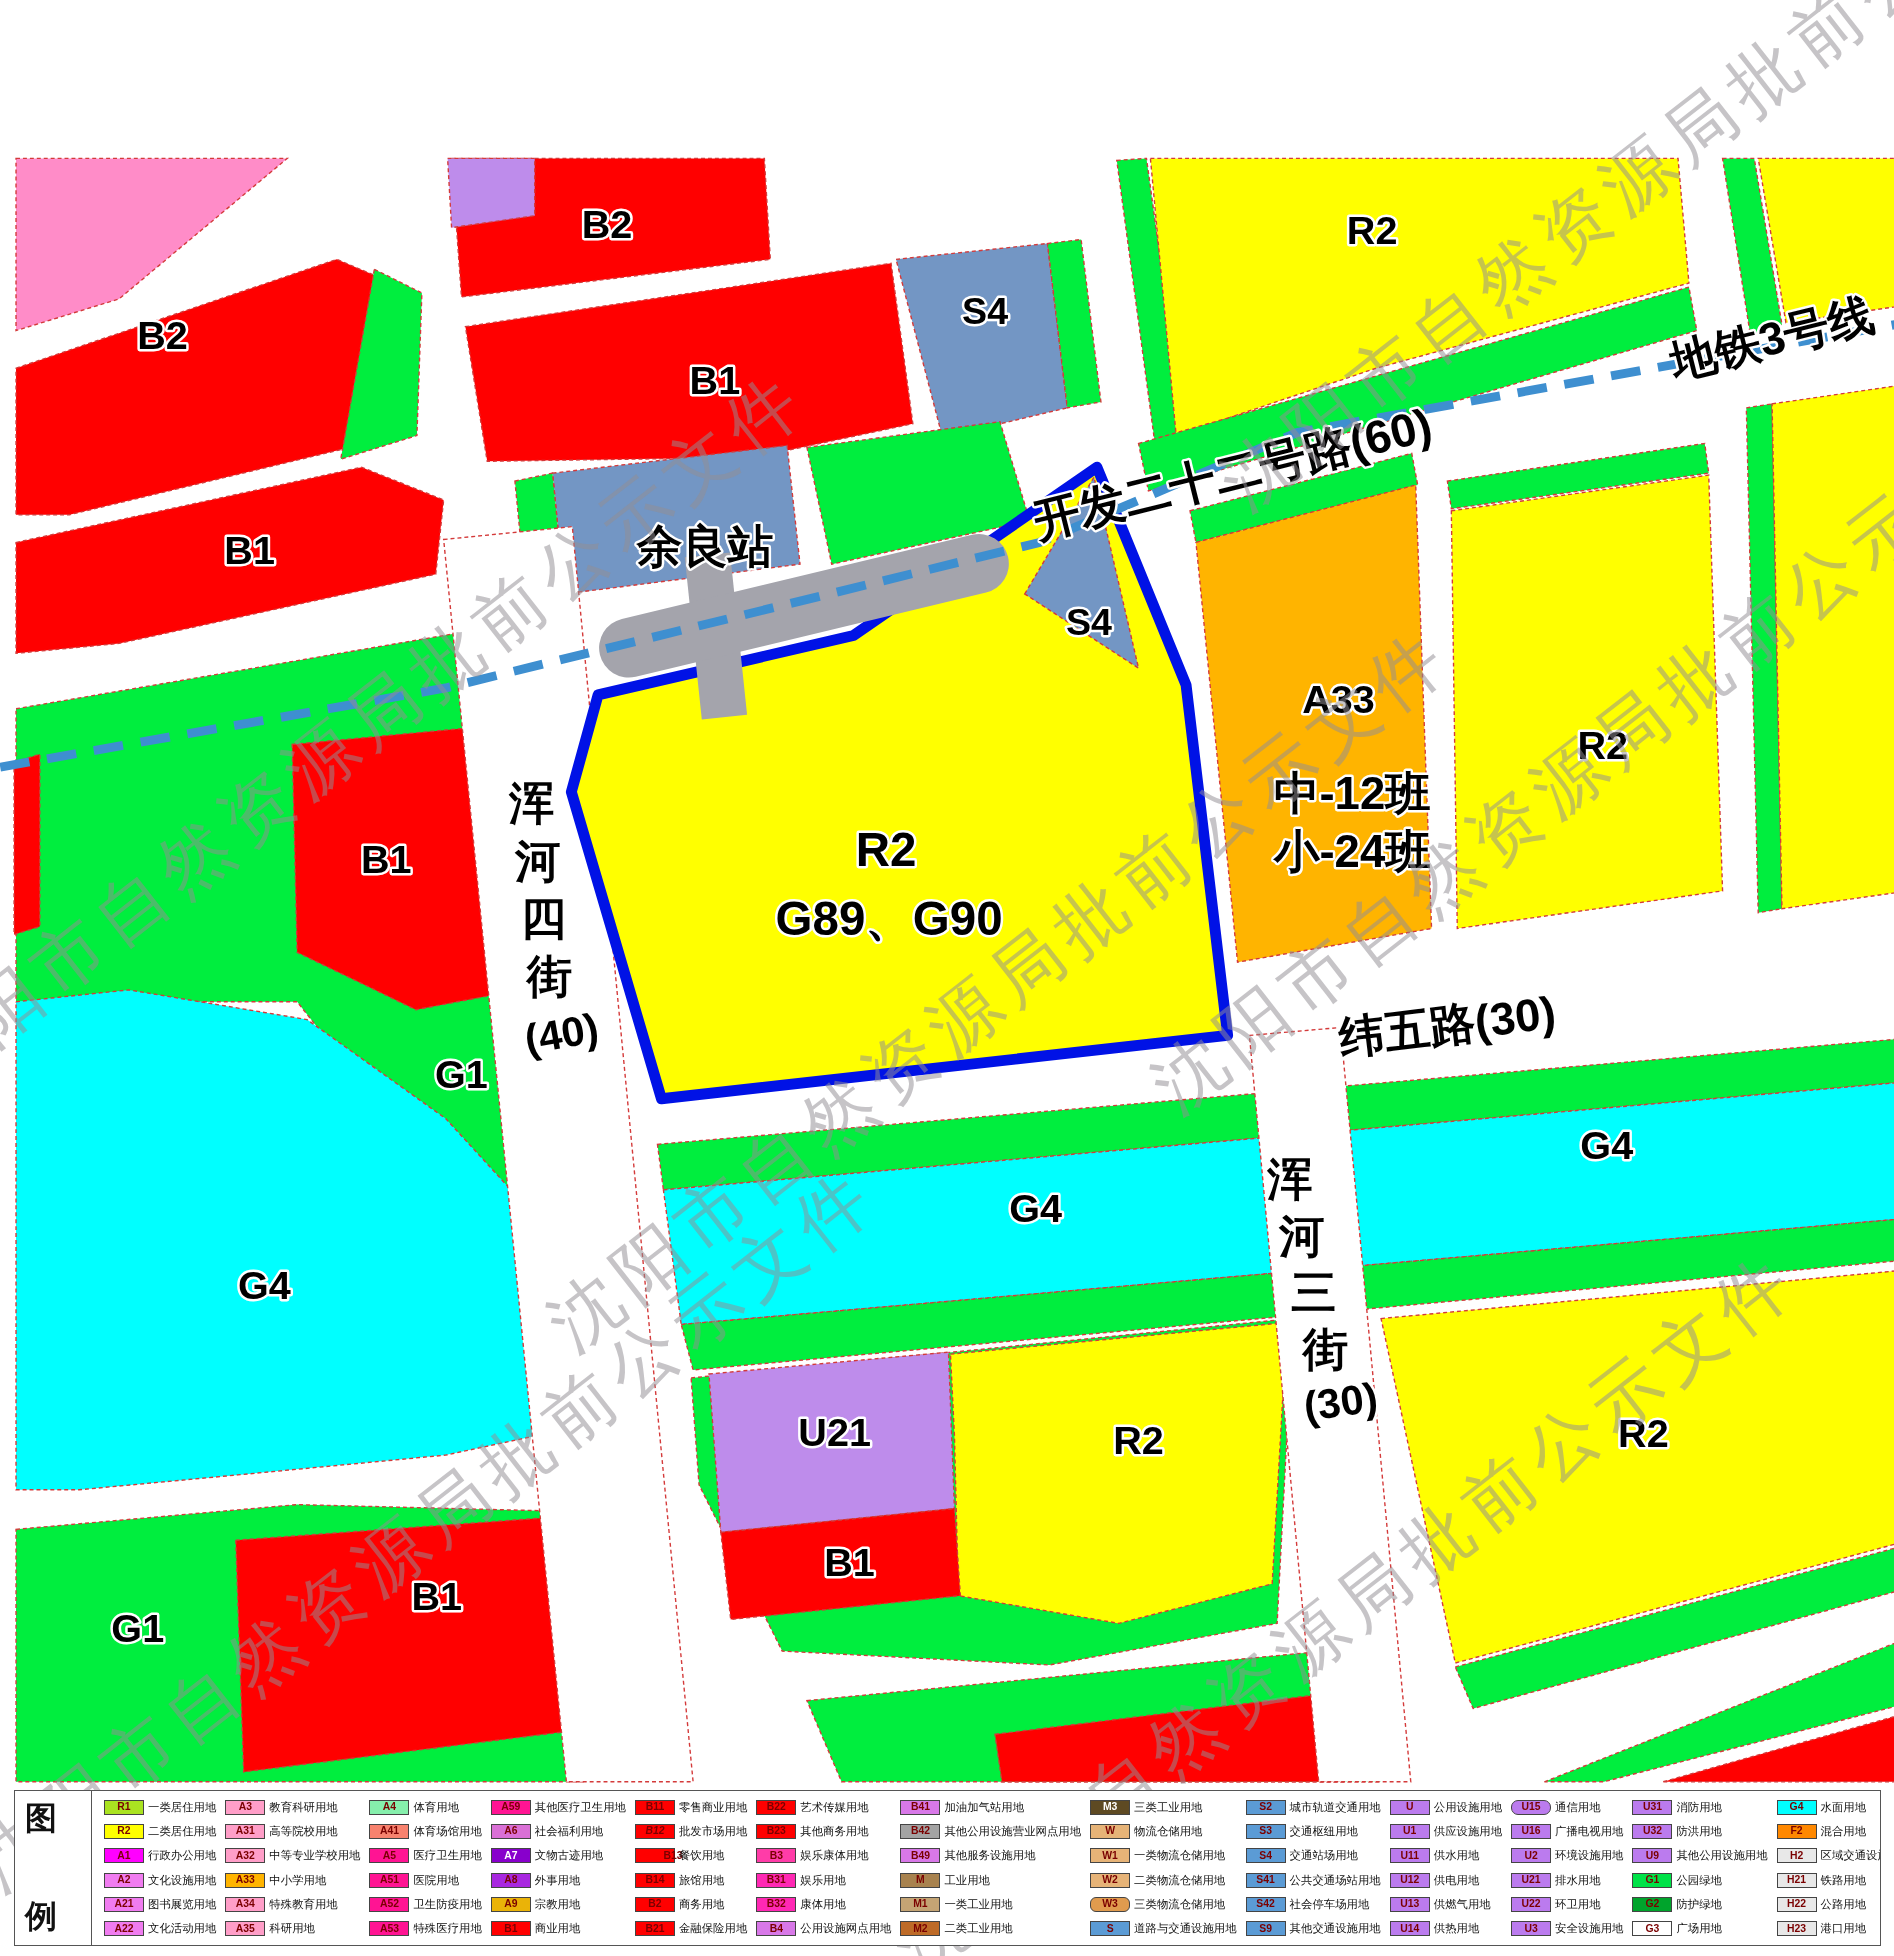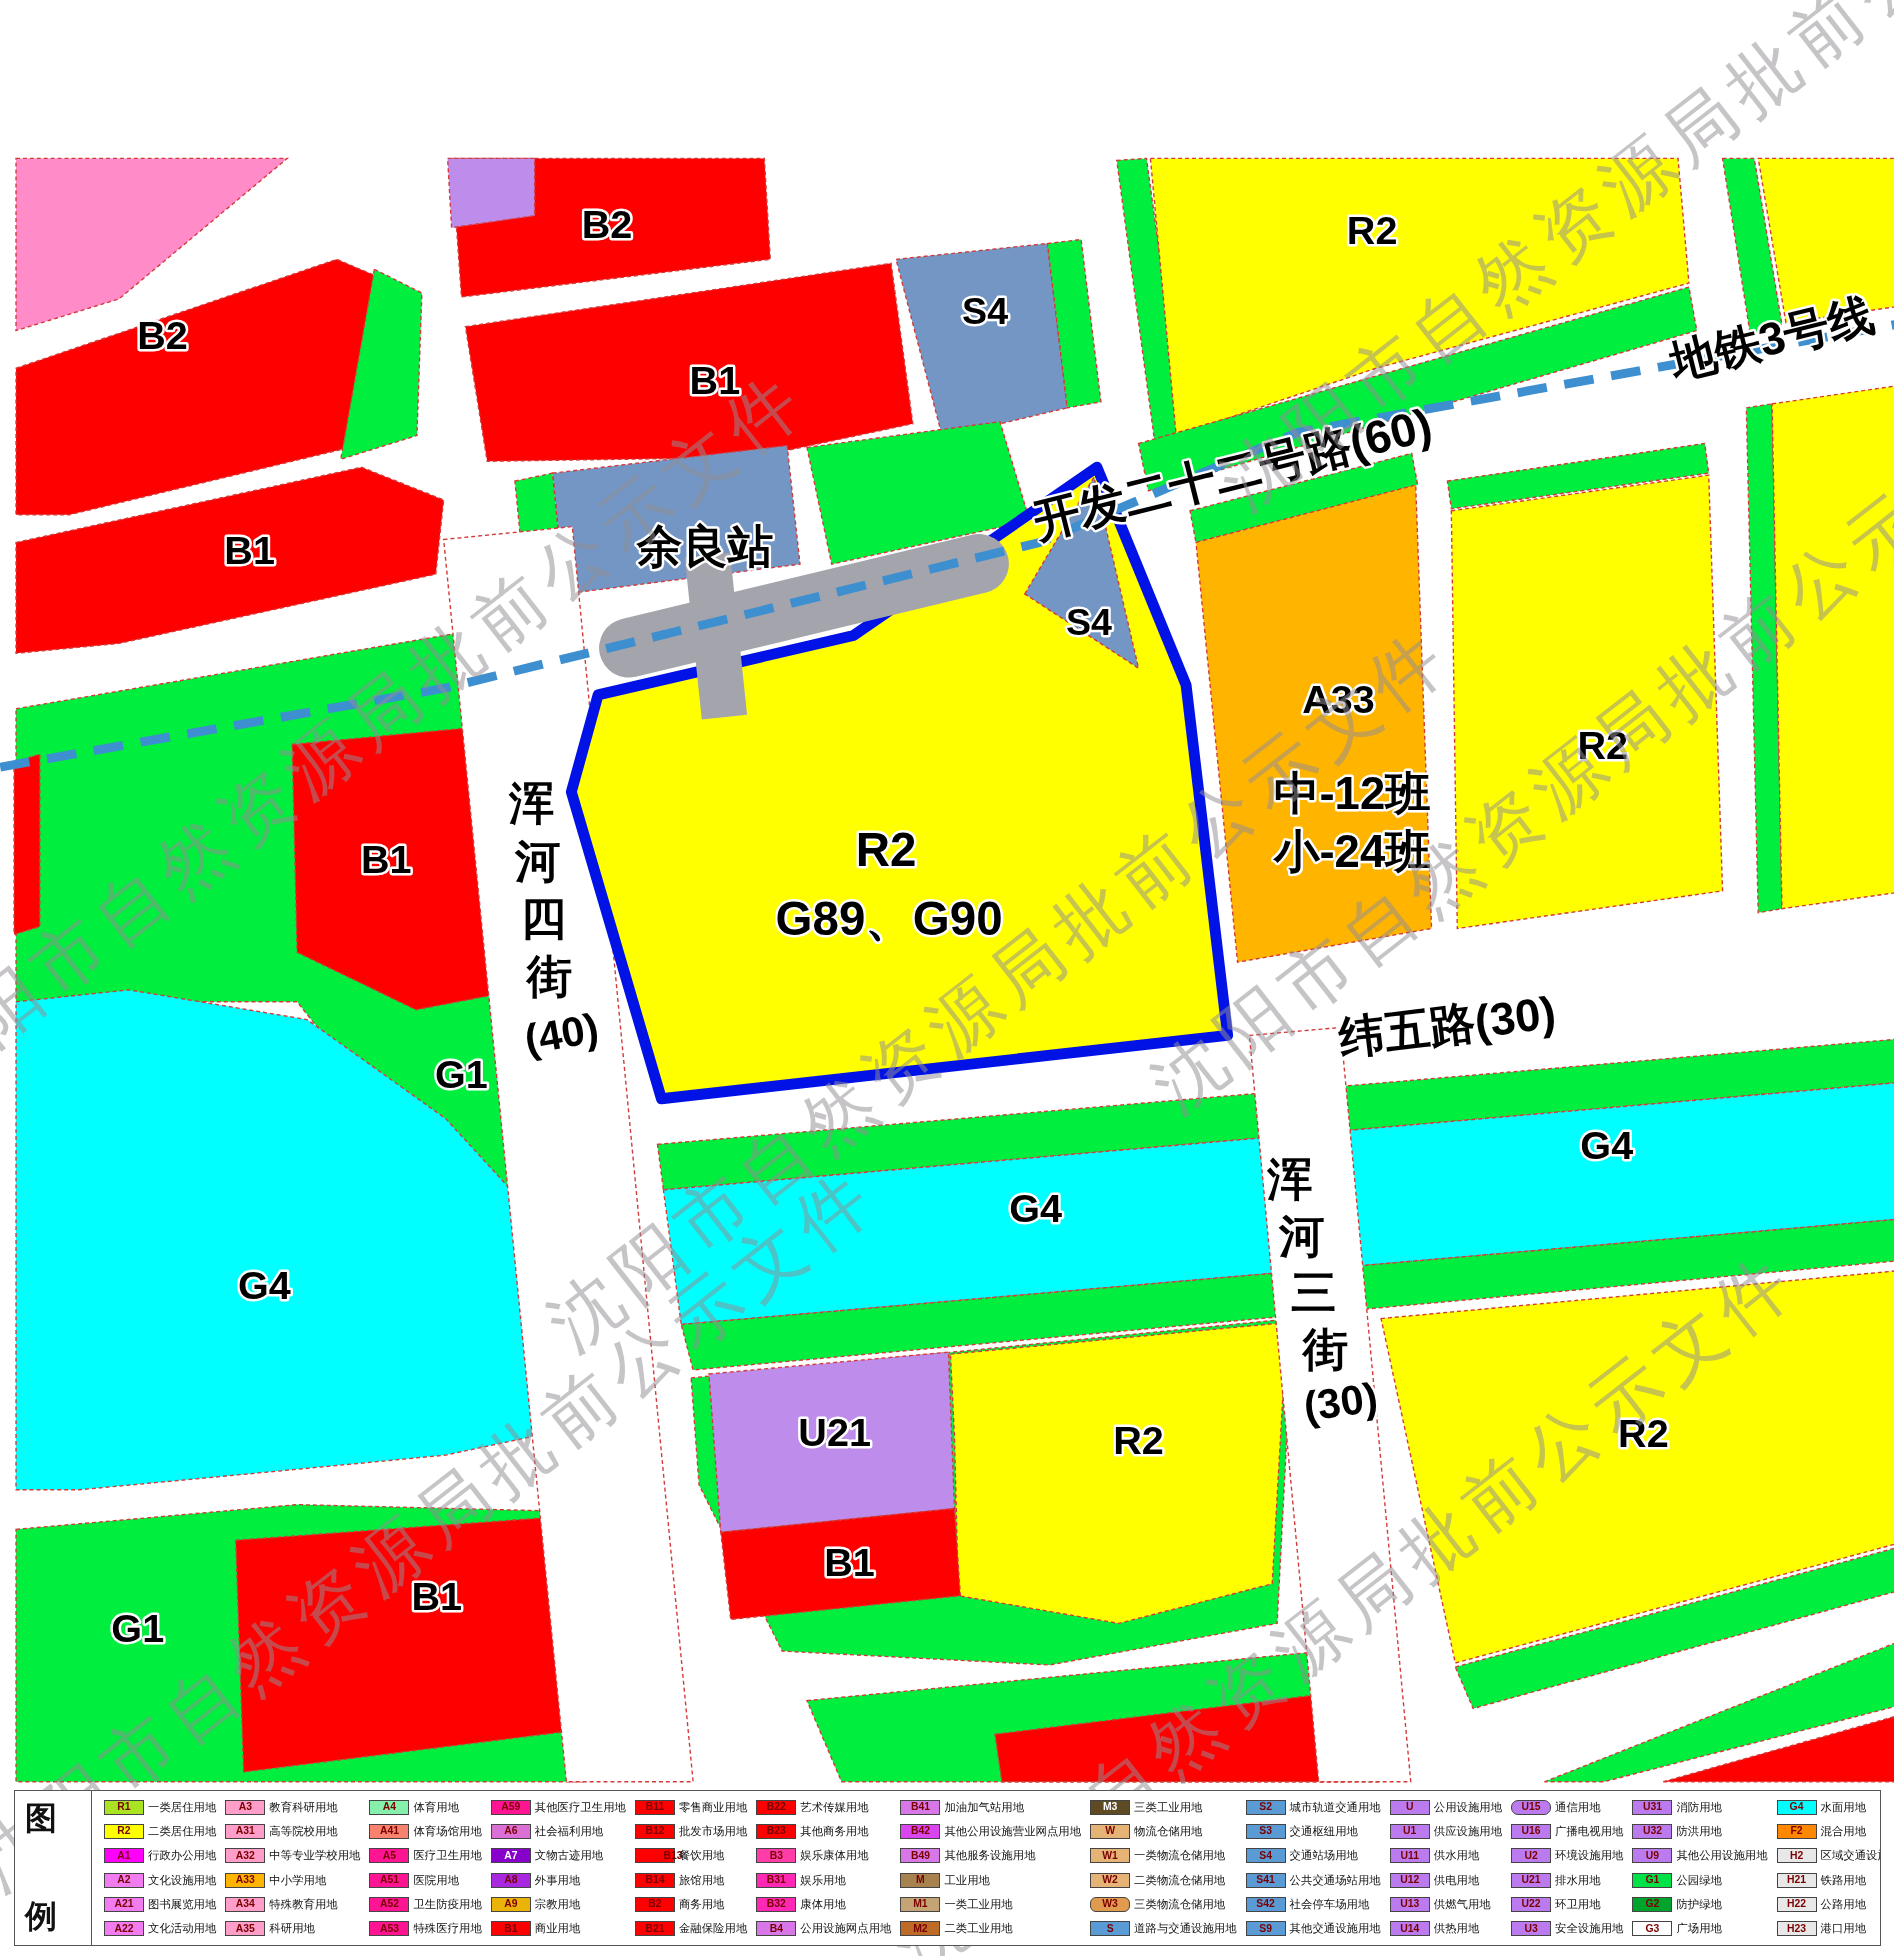--- a/index.html
+++ b/index.html
@@ -257,21 +257,21 @@
         </div>
         <div class="li">
           <span class="sw" style="background: rgb(255, 0, 0);">B1</span>
           <span class="lt">商业用地</span>
         </div>
         <div class="li">
           <span class="sw" style="background: rgb(255, 0, 0);">B11</span>
           <span class="lt">零售商业用地</span>
         </div>
         <div class="li">
-          <span class="sw" style="background: rgb(255, 0, 0);">B12</span>
+          <span class="sw" style="background: rgb(255, 0, 0); font-style: italic;">B12</span>
           <span class="lt">批发市场用地</span>
         </div>
         <div class="li">
           <span class="sw" style="background: rgb(255, 0, 0); padding-left: 36px;">B13</span>
           <span class="lt">餐饮用地</span>
         </div>
         <div class="li">
           <span class="sw" style="background: rgb(255, 0, 0);">B14</span>
           <span class="lt">旅馆用地</span>
         </div>
@@ -305,21 +305,21 @@
         </div>
         <div class="li">
           <span class="sw" style="background: rgb(216, 120, 232);">B4</span>
           <span class="lt">公用设施网点用地</span>
         </div>
         <div class="li">
           <span class="sw" style="background: rgb(216, 120, 232);">B41</span>
           <span class="lt">加油加气站用地</span>
         </div>
         <div class="li">
-          <span class="sw" style="background: #d946ef;">B42</span>
+          <span class="sw" style="background: #a3a3a3;">B42</span>
           <span class="lt">其他公用设施营业网点用地</span>
         </div>
         <div class="li">
           <span class="sw" style="background: rgb(216, 120, 232);">B49</span>
           <span class="lt">其他服务设施用地</span>
         </div>
         <div class="li">
           <span class="sw" style="background: rgb(168, 130, 78);">M</span>
           <span class="lt">工业用地</span>
         </div>

